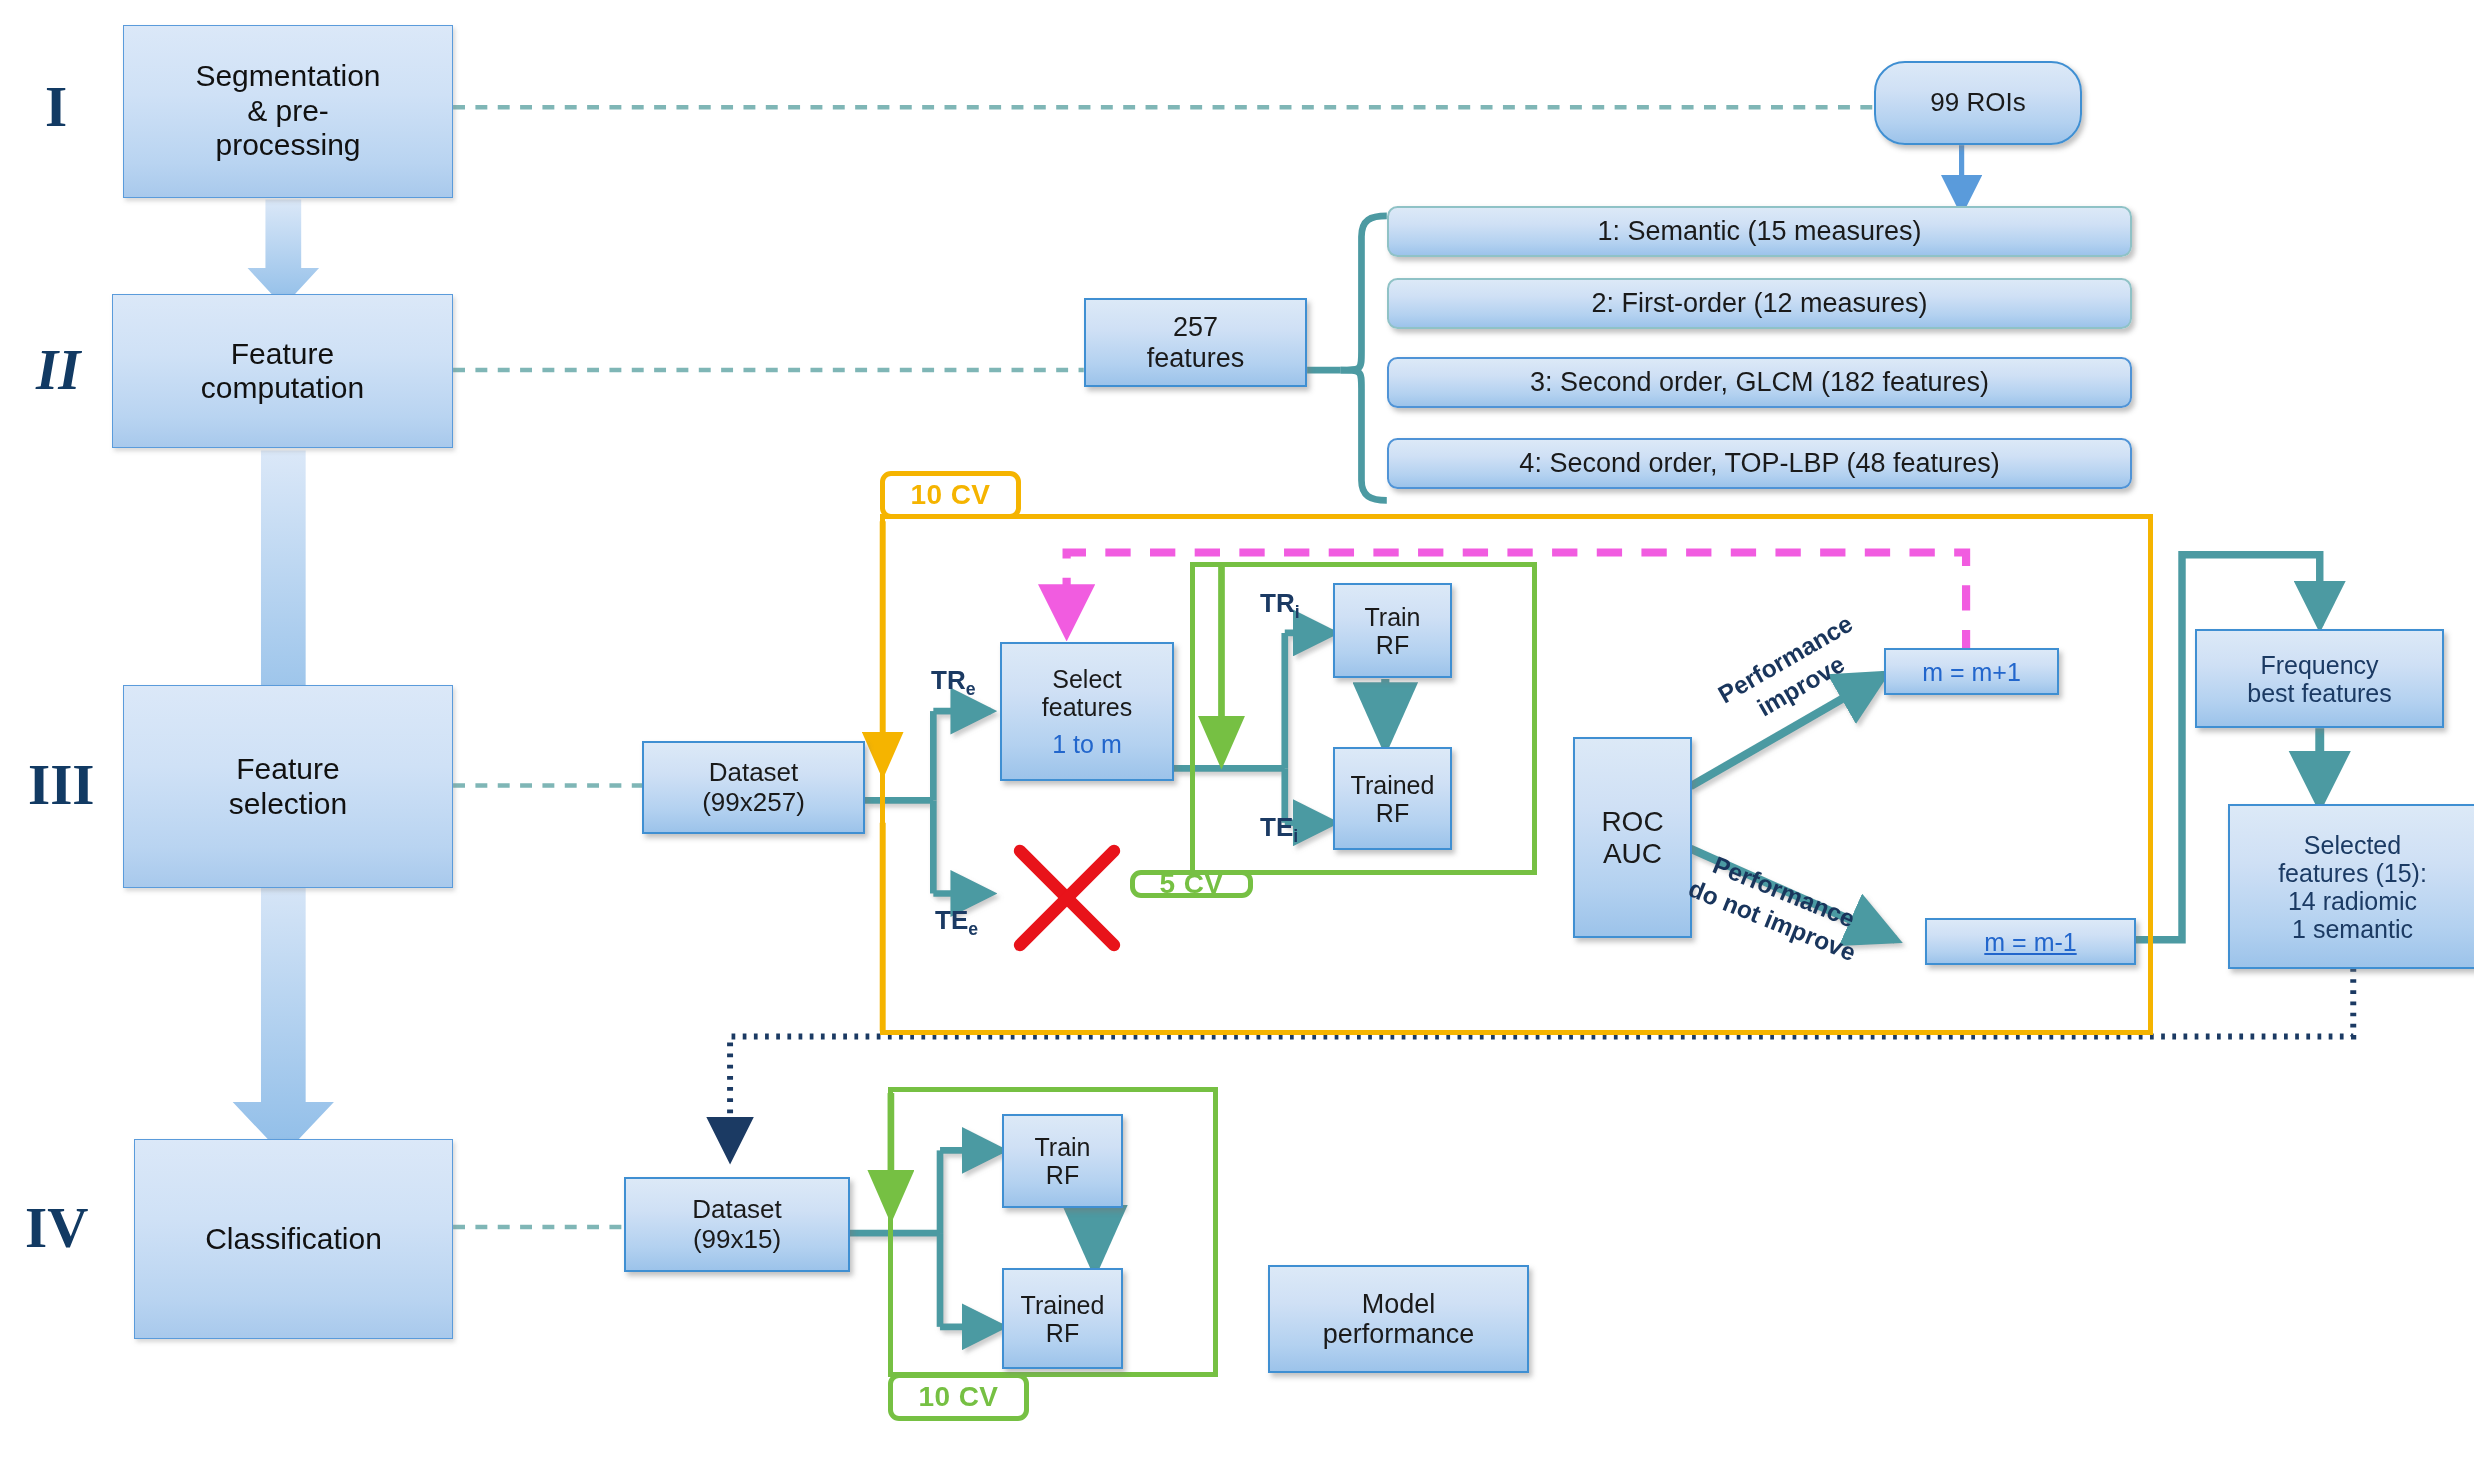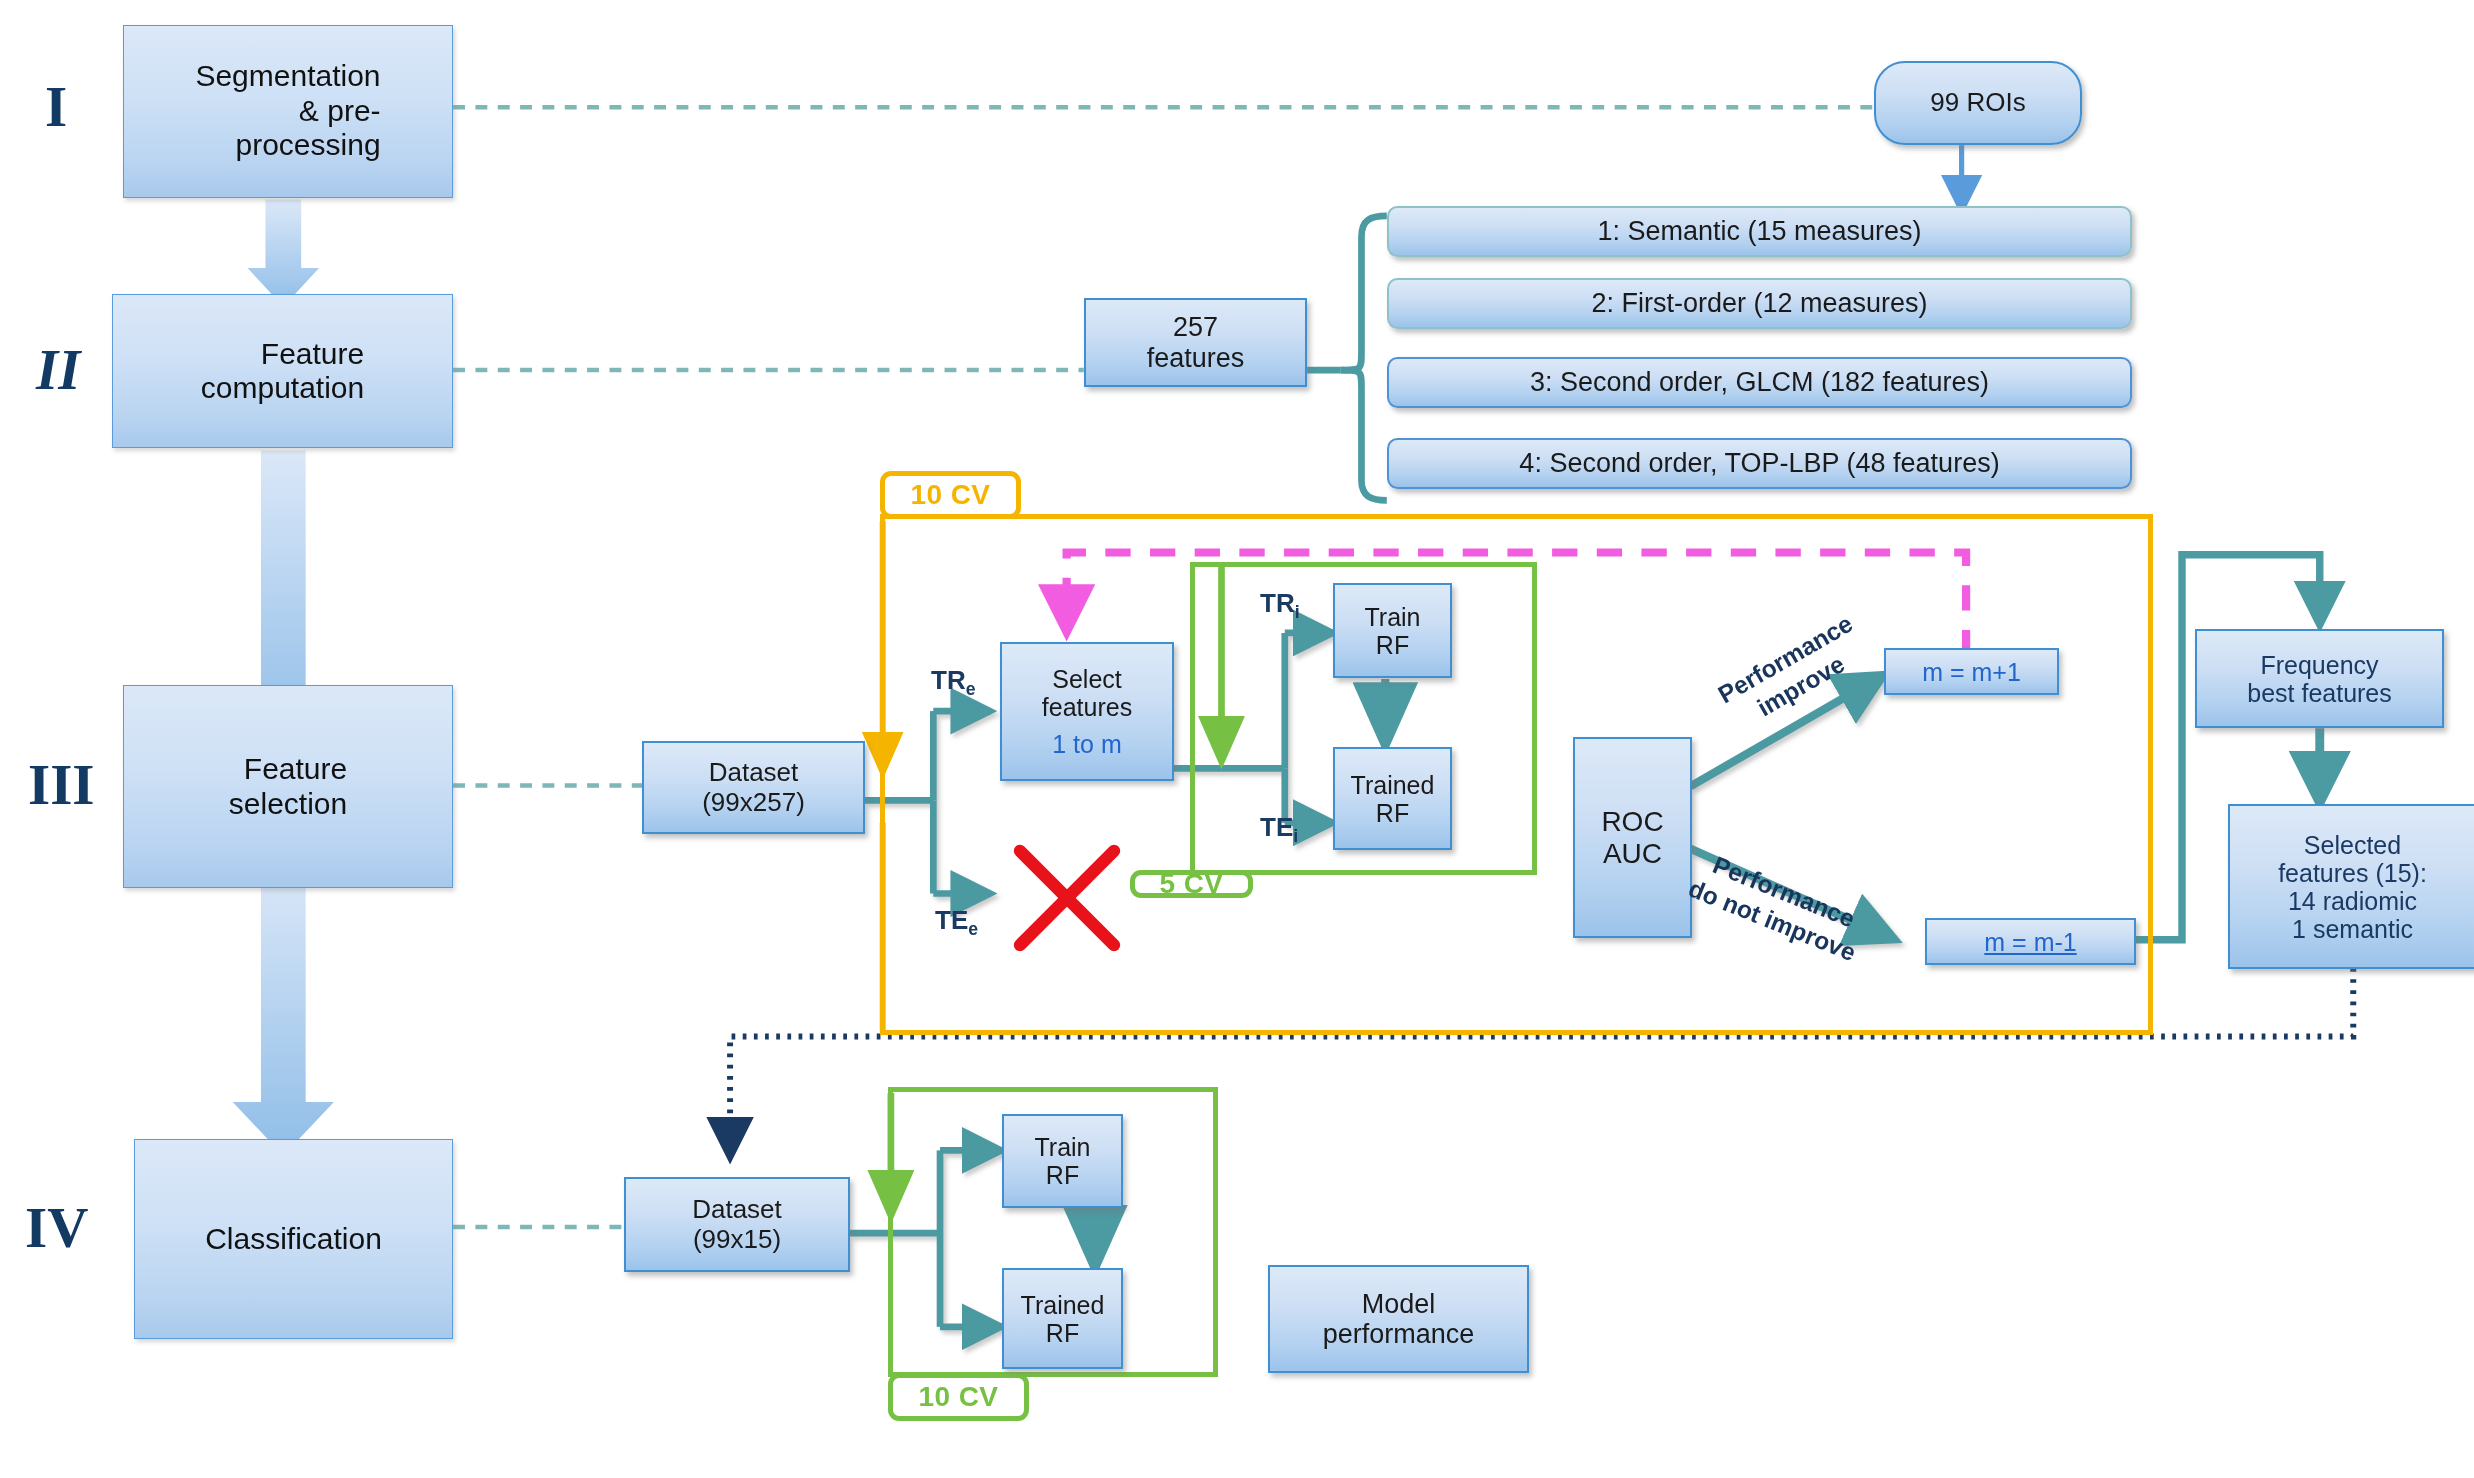--- a/index.html
+++ b/index.html
@@ -19,21 +19,21 @@
     line-height:1.12;
     box-shadow:3px 3.7px 5.2px rgba(120,120,120,.45);
   }
   .bbox.rounded{border-radius:10.4px;}
 
   
   .stagebox{
     position:absolute;box-sizing:border-box;
     background:linear-gradient(to bottom,#dbe8f8 0%,#cfe1f6 40%,#b9d4f1 80%,#a8c9ec 100%);
     border:1.5px solid #5a9bdb;
-    display:flex;align-items:center;justify-content:center;text-align:right;
+    display:flex;align-items:center;justify-content:center;text-align:center;
     color:#111;line-height:1.15;
     box-shadow:2.2px 3px 4.5px rgba(140,140,140,.35);
   }
 
   .roman{
     position:absolute;color:#123a63;font-weight:bold;
     font-family:"Liberation Serif",serif;
   }
 
   

